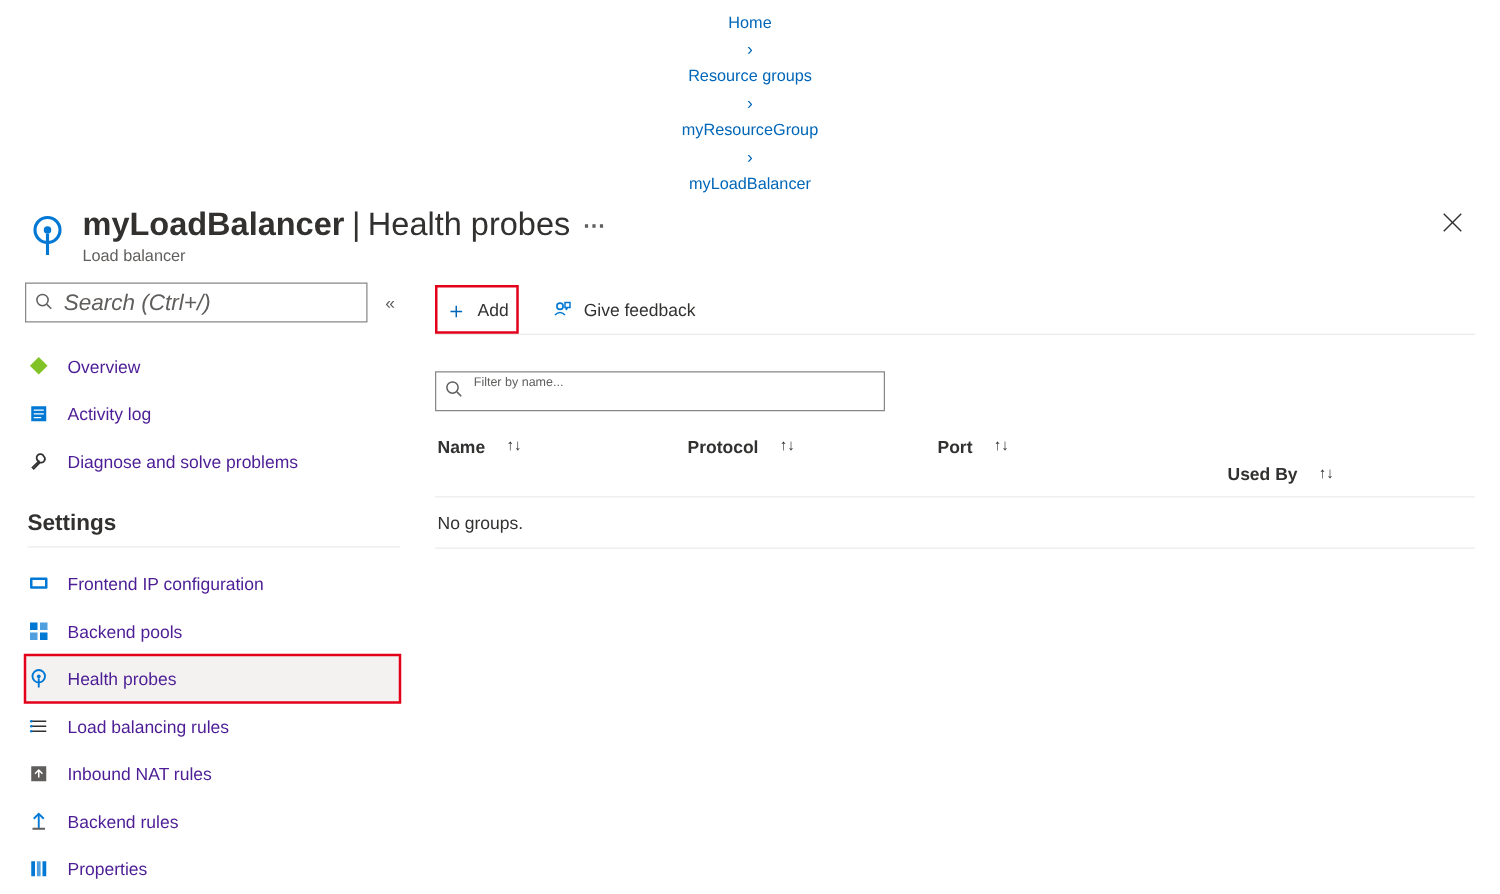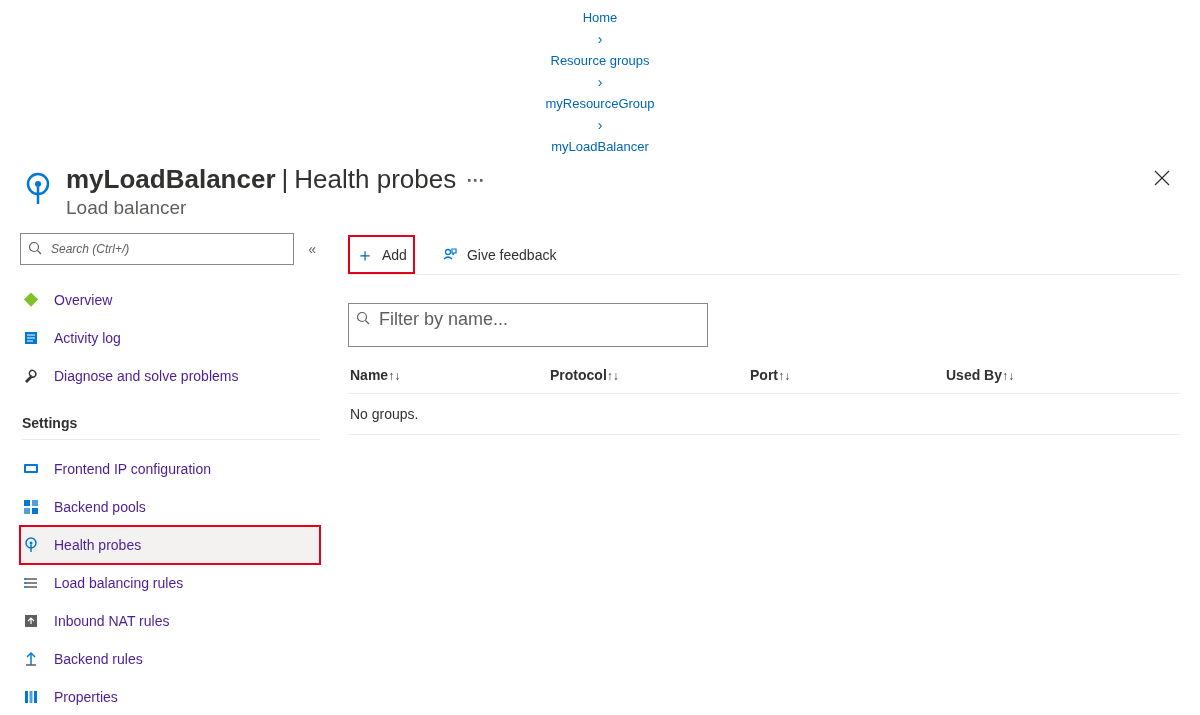--- a/index.html
+++ b/index.html
@@ -9,58 +9,58 @@
     .breadcrumbs { padding: 10px 20px 6px 20px; font-size: 13px; display: flex; align-items: center; gap: 6px; flex-direction: column; }
     .breadcrumbs .sep { color: #0066b8; font-size: 14px; }
 
     .header-row { display: flex; align-items: flex-start; padding: 4px 20px 8px 20px; }
     .header-icon { width: 36px; height: 36px; margin-right: 10px; margin-top: 6px; flex-shrink: 0; }
     .header-text { flex: 1; }
     .header-title { font-size: 26px; font-weight: 600; color: #323130; display: flex; align-items: center; gap: 6px; }
     .header-title .divider { font-weight: 300; color: #323130; }
     .header-title .subpage { font-weight: 300; }
     .header-title .dots { font-size: 18px; color: #605e5c; margin-left: 4px; }
-    .header-subtitle { font-size: 19px; color: #605e5c; margin-top: 2px; }
+    .header-subtitle { font-size: 13px; color: #605e5c; margin-top: 2px; }
     .close-x { font-size: 22px; color: #323130; cursor: pointer; padding: 6px 10px; }
 
     .main-grid { display: flex; }
 
     .sidebar { width: 320px; padding: 0 0 20px 20px; }
     .search-wrap { display: flex; align-items: center; gap: 10px; margin-bottom: 16px; margin-top: 6px; }
     .search-box { flex: 1; position: relative; }
-    .search-box input { width: 100%; height: 32px; border: 1px solid #8a8886; padding: 0 10px 0 30px; font-size: 12px; color: #323130; }
+    .search-box input { width: 100%; height: 32px; border: 1px solid #8a8886; padding: 0 10px 0 30px; font-size: 18px; color: #323130; }
     .search-box input::placeholder { color: #605e5c; font-style: italic; }
     .search-icon { position: absolute; left: 8px; top: 8px; color: #605e5c; }
     .collapse-icon { color: #605e5c; font-size: 14px; cursor: pointer; padding: 4px; }
 
     .nav-list { list-style: none; }
     .nav-item { display: flex; align-items: center; gap: 14px; height: 38px; padding: 0 4px 0 2px; font-size: 14px; color: #4c1d95; cursor: pointer; }
     .nav-item.selected { background: #f3f2f1; outline: 2px solid #e3001b; outline-offset: -1px; }
     .nav-icon { width: 18px; height: 18px; display: inline-flex; align-items: center; justify-content: center; flex-shrink: 0; }
 
-    .nav-section-title { font-size: 14px; font-weight: 600; color: #323130; margin: 20px 0 10px 2px; border-bottom: 1px solid #edebe9; padding-bottom: 8px; }
+    .nav-section-title { font-size: 18px; font-weight: 600; color: #323130; margin: 20px 0 10px 2px; border-bottom: 1px solid #edebe9; padding-bottom: 8px; }
 
     .content { flex: 1; padding: 8px 20px 20px 28px; }
     .toolbar { display: flex; align-items: center; gap: 18px; height: 40px; border-bottom: 1px solid #edebe9; margin-bottom: 28px; }
     .tool-btn { display: flex; align-items: center; gap: 8px; font-size: 14px; color: #323130; cursor: pointer; height: 100%; padding: 0 8px; }
     .tool-btn.highlighted { outline: 2px solid #e3001b; outline-offset: -2px; }
     .tool-btn .plus { color: #0066b8; font-size: 18px; font-weight: 300; }
     .tool-icon { color: #0066b8; }
 
     .filter-box { position: relative; width: 360px; margin-bottom: 10px; }
-    .filter-box input { width: 100%; height: 44px; border: 1px solid #8a8886; padding: 0 10px 12px 30px; font-size: 18px; }
+    .filter-box input { width: 100%; height: 32px; border: 1px solid #8a8886; padding: 0 10px 12px 30px; font-size: 10px; }
     .filter-box input::placeholder { color: #605e5c; }
     .filter-box .search-icon { left: 8px; top: 8px; }
 
     .table-head { display: flex; font-size: 14px; font-weight: 600; padding: 10px 2px; border-bottom: 1px solid #edebe9; }
-    .table-head .col { display: flex; align-items: flex-end; gap: 0; }
+    .table-head .col { display: flex; align-items: flex-start; gap: 17px; }
     .c-name { width: 200px; }
     .c-proto { width: 200px; }
-    .c-port { width: 196px; }
-    .c-used { width: 140px; }
+    .c-port { width: 232px; }
+    .c-used { width: 140px; margin-top: 22px; }
     .sort-icon { font-size: 12px; color: #323130; }
 
     .no-results { font-size: 14px; padding: 12px 2px; border-bottom: 1px solid #edebe9; }
 
     svg { display: block; }
   </style>
 </head>
 <body>
 
 <nav class="breadcrumbs">

